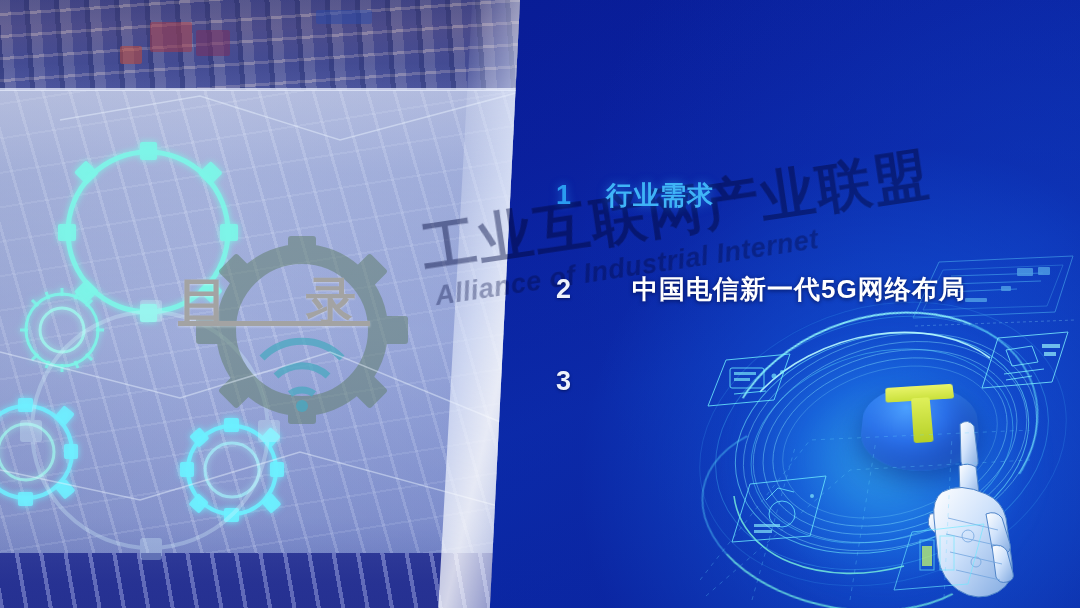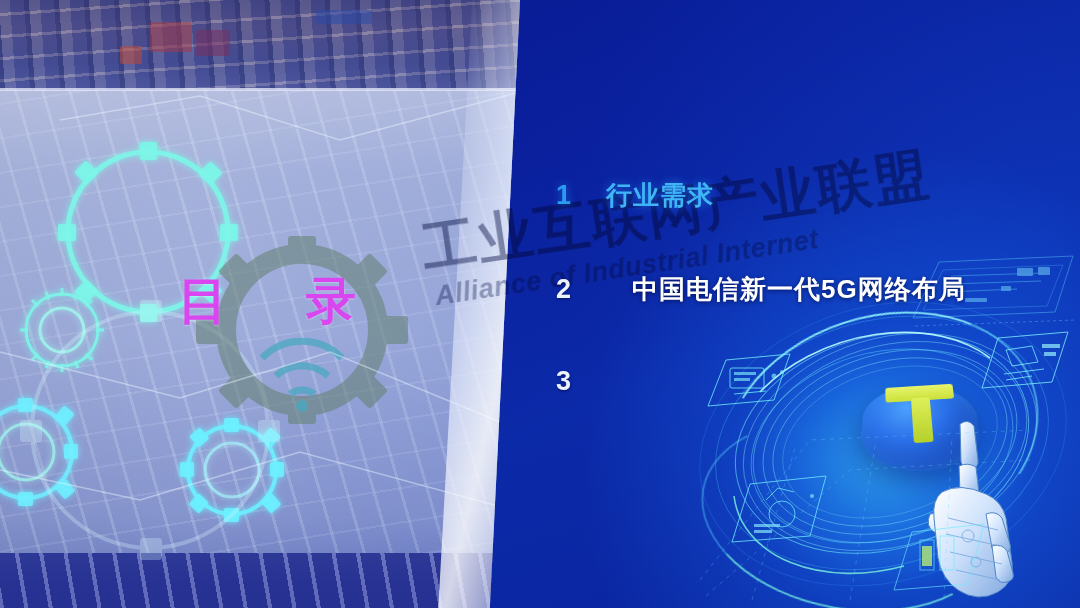--- a/index.html
+++ b/index.html
@@ -189,23 +189,24 @@
     background:linear-gradient(100deg, rgba(255,255,255,.0) 0%, rgba(236,242,255,.66) 42%, rgba(255,255,255,.80) 62%, rgba(225,235,255,.35) 100%);
     transform:rotate(3.2deg);
     filter:blur(.6px);
   }
 
   
   .toc-title{
     position:absolute; left:178px; top:268px;
     font-size:50px; font-weight:bold;
     letter-spacing:14px;
-    color:#d946ef;
+    color:#a3a3a3;
     text-shadow:0 1px 2px rgba(255,255,255,.35);
     white-space:nowrap;
+    text-decoration:underline;
   }
 
   
   .watermark{
     position:absolute; left:418px; top:222px;
     transform:rotate(-8.5deg);
     transform-origin:left top;
     pointer-events:none;
     mix-blend-mode:multiply;
     opacity:.80;

